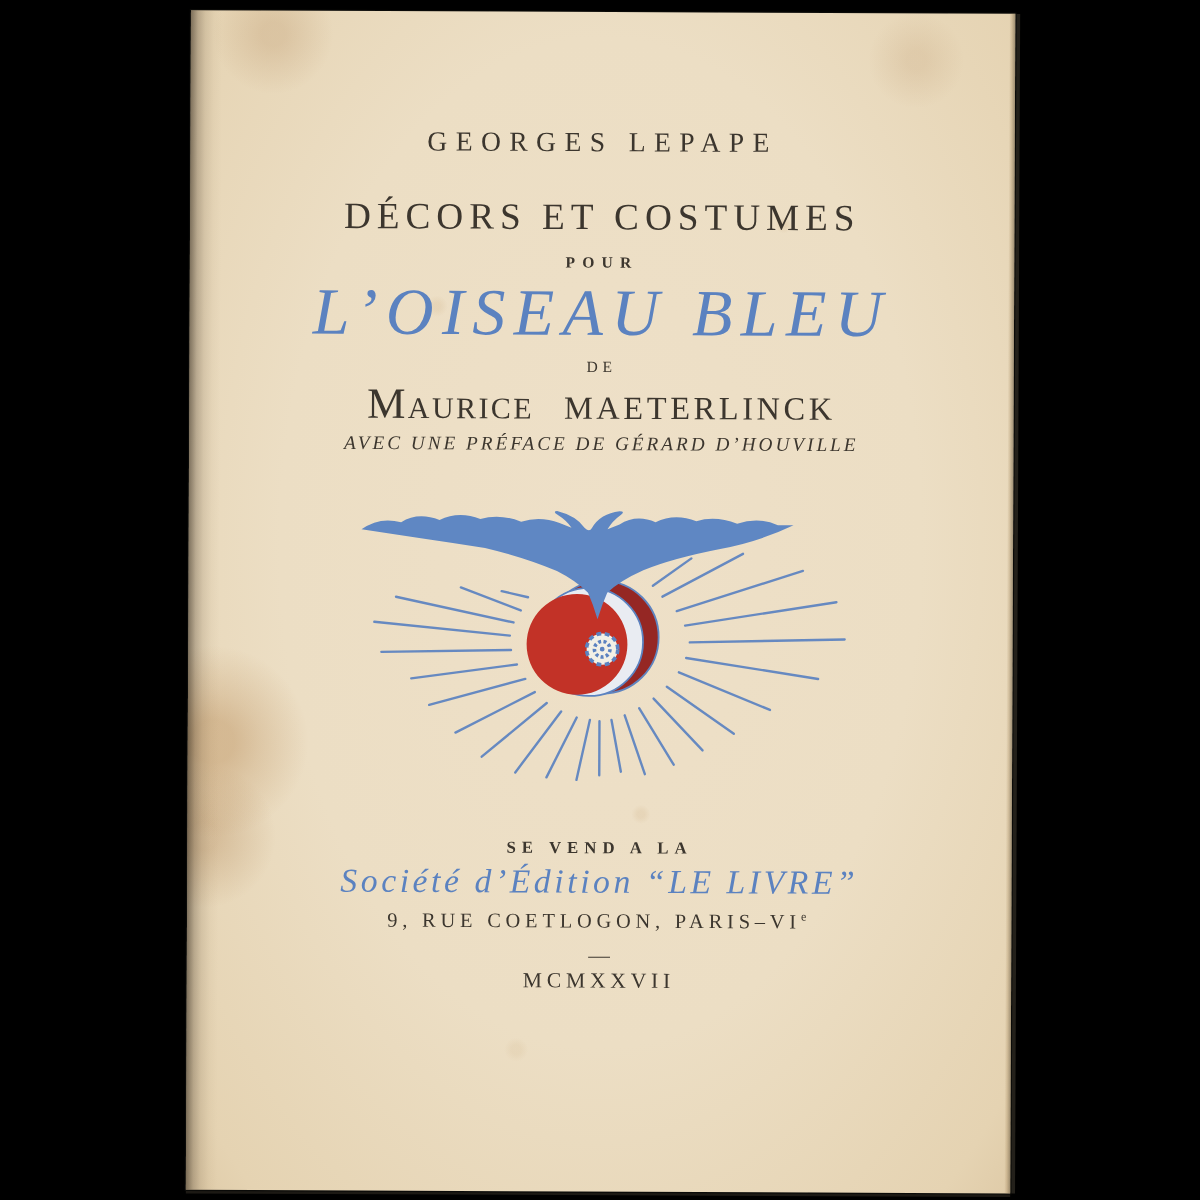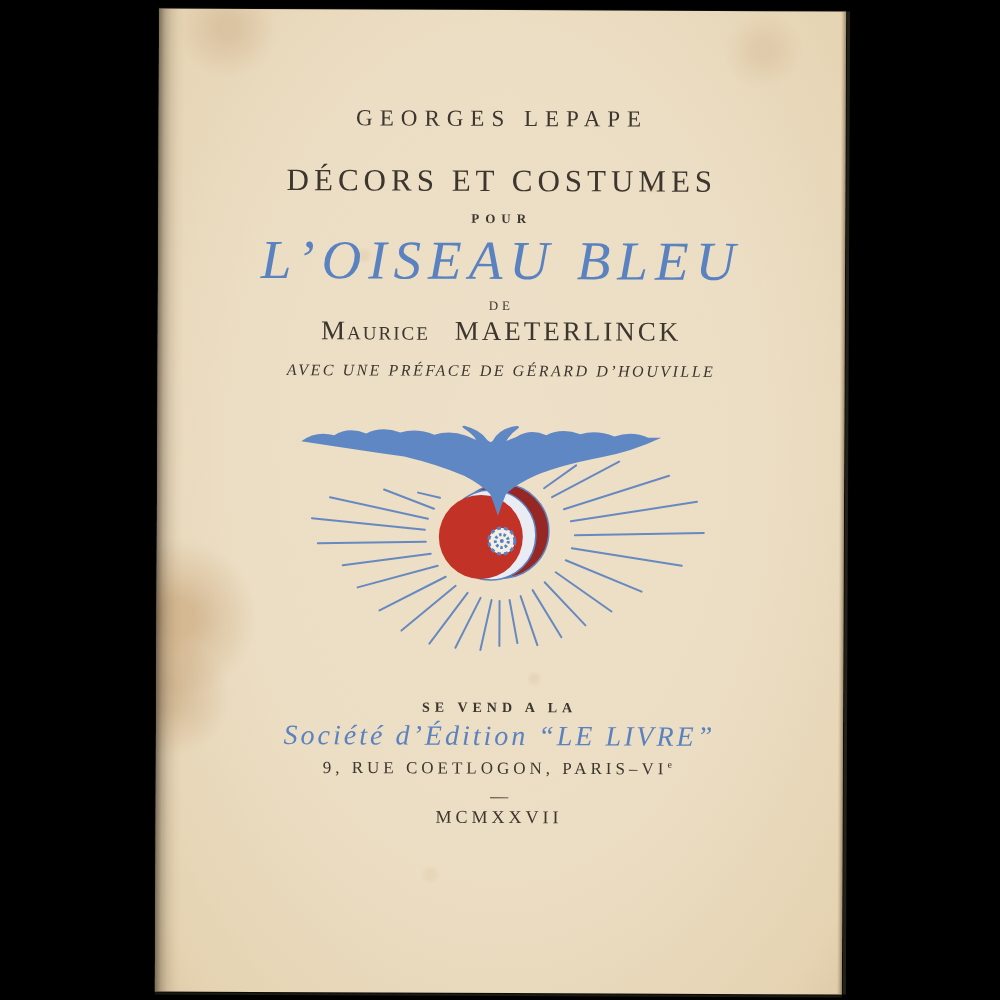--- a/index.html
+++ b/index.html
@@ -67,21 +67,21 @@
     text-align: center;
     color: #3c362e;
     white-space: nowrap;
   }
   .author        { top: 96px;  font-size: 23px; letter-spacing: 7px; }
   .title1        { top: 153px; font-size: 31px; letter-spacing: 5px; }
   .pour          { top: 201px; font-size: 13px; letter-spacing: 6px; font-weight: bold; }
   .maintitle     { top: 219px; font-size: 55px; letter-spacing: 7px; font-style: italic; color: #5b82c0; }
   .de            { top: 288px; font-size: 13px; letter-spacing: 4px; }
   .author2       { top: 306px; font-size: 27px; letter-spacing: 3px; }
-  .author2 .first{ font-size: 27px; font-variant: small-caps; letter-spacing: 2px; margin-right: 25px; text-align: center; }
+  .author2 .first{ font-size: 36px; font-variant: small-caps; letter-spacing: 2px; margin-right: 25px; text-align: center; }
   .preface       { top: 352px; font-size: 16px; letter-spacing: 2.5px; font-style: italic; }
   .sevend        { top: 690px; font-size: 14px; letter-spacing: 5px; font-weight: bold; }
   .publisher     { top: 710px; font-size: 28px; letter-spacing: 3px; font-style: italic; color: #5b82c0; }
   .address       { top: 748px; font-size: 17px; letter-spacing: 4px; }
   .address sup   { font-size: 10px; }
   .rule          { top: 776px; font-size: 18px; letter-spacing: 0; }
   .year          { top: 797px; font-size: 18px; letter-spacing: 4px; }
   .illus {
     position: absolute;
     left: 131px;

